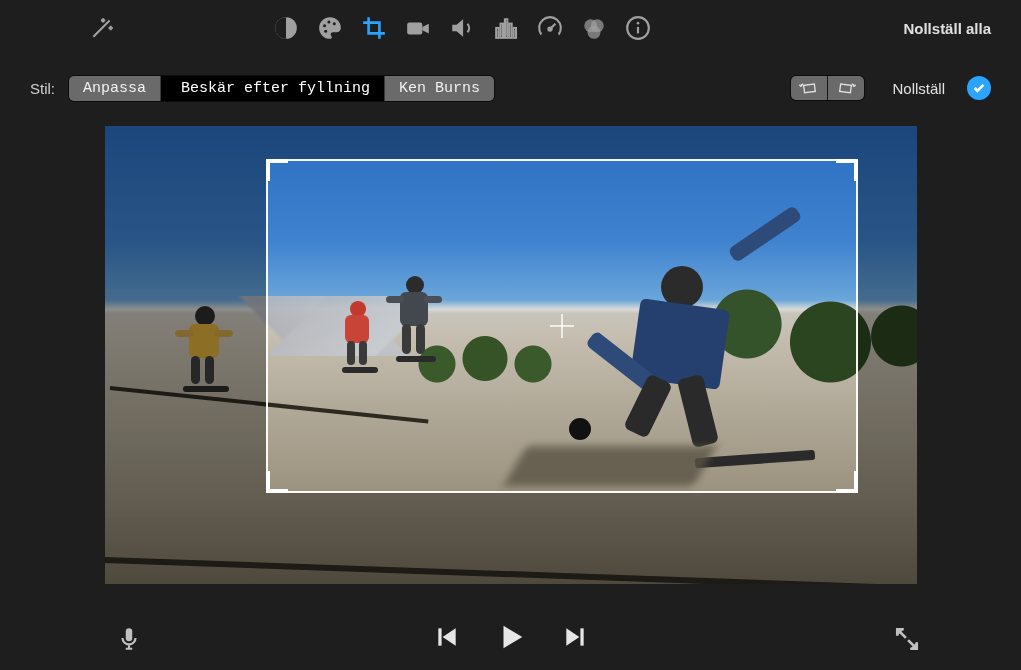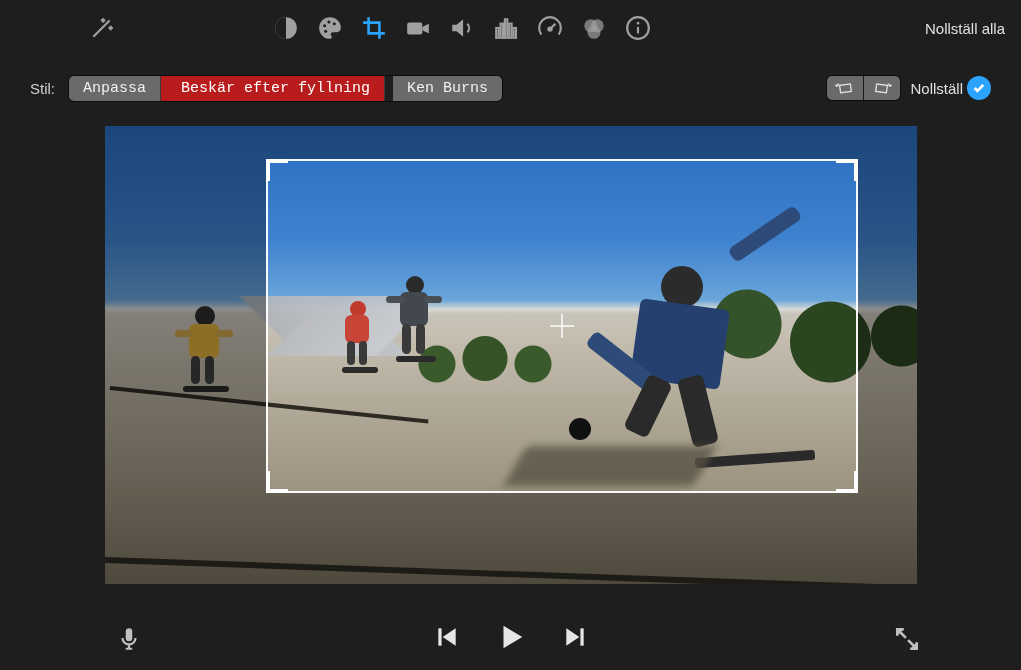--- a/index.html
+++ b/index.html
@@ -34,24 +34,25 @@
     cursor: pointer;
     border-radius: 4px;
   }
   .tb-icon svg { width: 26px; height: 26px; stroke: currentColor; fill: none; stroke-width: 2; }
   .tb-icon.filled svg { fill: currentColor; stroke: none; }
   .tb-icon.active { color: #2aa4ff; }
   .tb-spacer-left { width: 80px; }
   .tb-gap { width: 140px; }
   .tb-right {
     margin-left: auto;
-    margin-right: 16px;
+    margin-right: 30px;
     font-size: 15px;
     color: #e0e0e0;
     cursor: pointer;
+    font-weight: bold;
   }
 
   
   .sub-toolbar {
     position: absolute;
     top: 70px;
     left: 0;
     right: 0;
     height: 36px;
     display: flex;
@@ -71,32 +72,32 @@
     font-family: Liberation Mono, monospace;
   }
   .segmented .seg {
     background: #6a6a6a;
     color: #f0f0f0;
     font-size: 15px;
     padding: 4px 14px;
     border-right: 1px solid #3a3a3a;
     cursor: pointer;
   }
-  .segmented .seg:last-child { border-right: none; margin-left: 8px; }
+  .segmented .seg:last-child { border-right: none; }
   .segmented .seg.selected {
-    background: #b91c1c;
+    background: #000000;
     color: #fff;
     padding-left: 20px;
   }
   .sub-right {
     margin-left: auto;
     margin-right: 30px;
     display: flex;
     align-items: center;
-    gap: 4px;
+    gap: 22px;
   }
   .rot-btn {
     width: 36px;
     height: 24px;
     background: #6a6a6a;
     border-radius: 5px;
     display: flex;
     align-items: center;
     justify-content: center;
     cursor: pointer;

